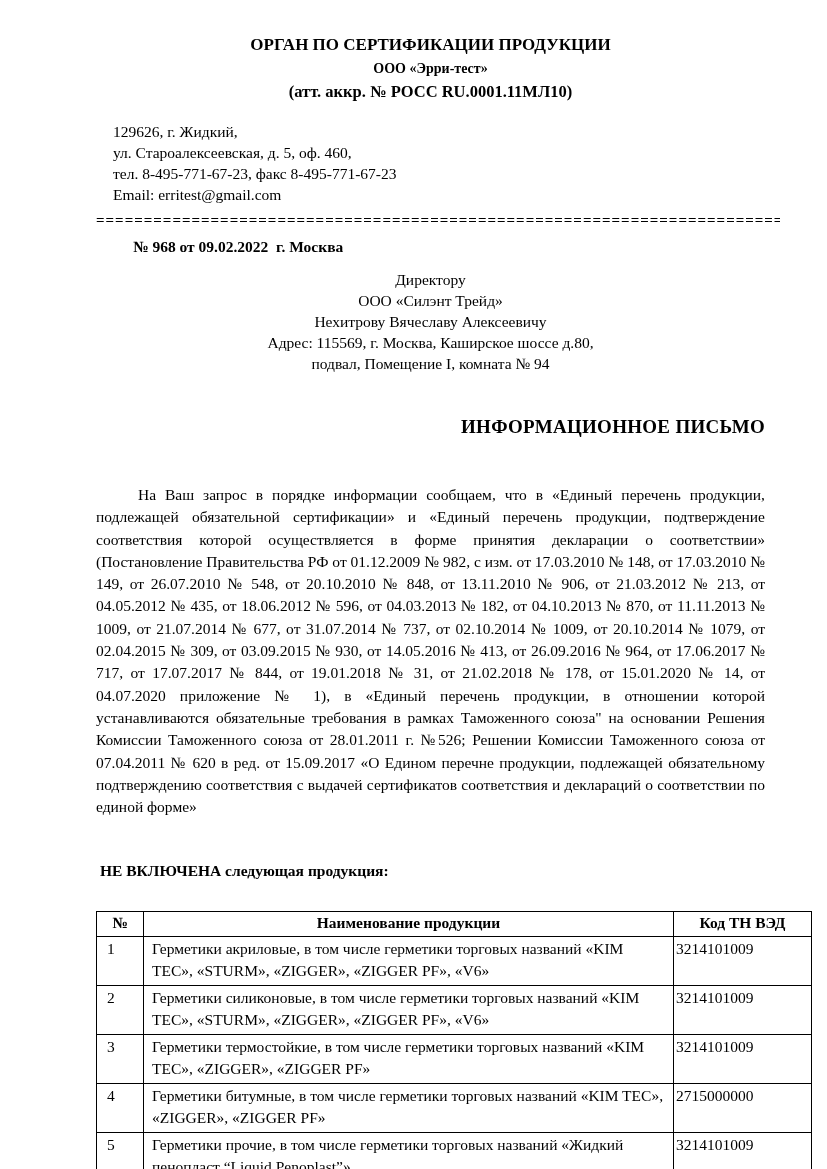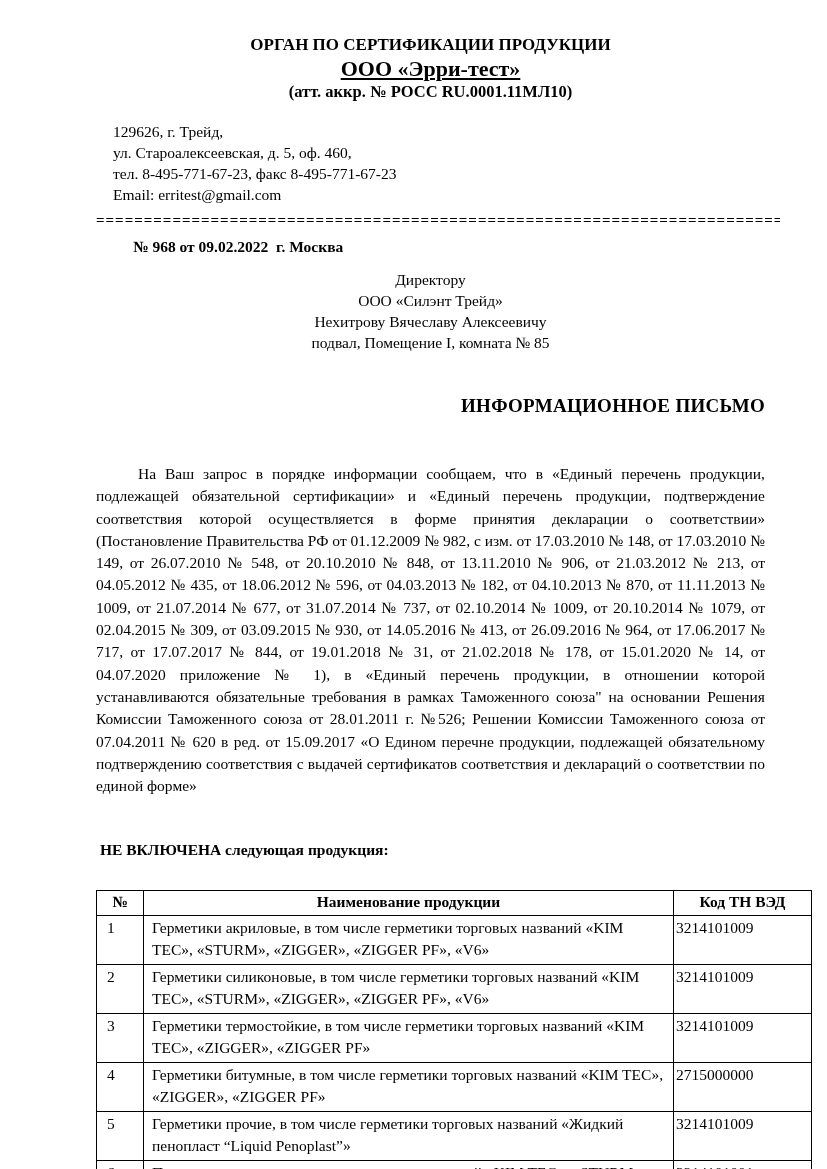--- a/index.html
+++ b/index.html
@@ -9,21 +9,21 @@
     box-sizing: border-box;
     background: #ffffff;
     color: #000000;
     font-family: "Liberation Serif", serif;
     padding: 34px 62px 0 96px;
     overflow: hidden;
     position: relative;
   }
   .org-header { text-align: center; font-weight: bold; }
   .org-title { font-size: 17px; line-height: 22px; }
-  .org-name  { font-size: 22px; line-height: 21px; margin-top: 2px; text-decoration: underline; }
+  .org-name  { font-size: 14px; line-height: 21px; margin-top: 2px; }
   .org-accr  { font-size: 16.5px; line-height: 21px; margin-top: 2px; }
 
   .contact { margin-top: 19px; margin-left: 17px; font-size: 15.5px; line-height: 21px; }
 
   .separator {
     margin-top: 6px;
     width: 684px;
     font-weight: bold;
     font-size: 15px;
     letter-spacing: 1px;
@@ -95,35 +95,36 @@
 
 <div class="page">
 
   <div class="org-header">
     <div class="org-title">ОРГАН ПО СЕРТИФИКАЦИИ ПРОДУКЦИИ</div>
     <div class="org-name">ООО «Эрри-тест»</div>
     <div class="org-accr">(атт. аккр. № РОСС RU.0001.11МЛ10)</div>
   </div>
 
   <div class="contact">
-    <div>129626, г. Трейд,</div>
+    <div>129626, г. Жидкий,</div>
     <div>ул. Староалексеевская, д. 5, оф. 460,</div>
     <div>тел. 8-495-771-67-23, факс 8-495-771-67-23</div>
     <div>Email: erritest@gmail.com</div>
   </div>
 
   <div class="separator">================================================================================</div>
 
   <div class="ref-line">№ 968 от 09.02.2022  г. Москва</div>
 
   <div class="addressee">
     <div>Директору</div>
     <div>ООО «Силэнт Трейд»</div>
     <div>Нехитрову Вячеславу Алексеевичу</div>
-    <div>подвал, Помещение I, комната № 85</div>
+    <div>Адрес: 115569, г. Москва, Каширское шоссе д.80,</div>
+    <div>подвал, Помещение I, комната № 94</div>
   </div>
 
   <div class="letter-title">ИНФОРМАЦИОННОЕ ПИСЬМО</div>
 
   <div class="body-par">На Ваш запрос в порядке информации сообщаем, что в «Единый перечень продукции, подлежащей обязательной сертификации» и «Единый перечень продукции, подтверждение соответствия которой осуществляется в форме принятия декларации о соответствии» (Постановление Правительства РФ от 01.12.2009 № 982, с изм. от 17.03.2010 № 148, от 17.03.2010 № 149, от 26.07.2010 № 548, от 20.10.2010 № 848, от 13.11.2010 № 906, от 21.03.2012 № 213, от 04.05.2012 № 435, от 18.06.2012 № 596, от 04.03.2013 № 182, от 04.10.2013 № 870, от 11.11.2013 № 1009, от 21.07.2014 № 677, от 31.07.2014 № 737, от 02.10.2014 № 1009, от 20.10.2014 № 1079, от 02.04.2015 № 309, от 03.09.2015 № 930, от 14.05.2016 № 413, от 26.09.2016 № 964, от 17.06.2017 № 717, от 17.07.2017 № 844, от 19.01.2018 № 31, от 21.02.2018 № 178, от 15.01.2020 № 14, от 04.07.2020 приложение № 1), в «Единый перечень продукции, в отношении которой устанавливаются обязательные требования в рамках Таможенного союза" на основании Решения Комиссии Таможенного союза от 28.01.2011 г. №526; Решении Комиссии Таможенного союза от 07.04.2011 № 620 в ред. от 15.09.2017 «О Едином перечне продукции, подлежащей обязательному подтверждению соответствия с выдачей сертификатов соответствия и деклараций о соответствии по единой форме»</div>
 
   <div class="not-included">НЕ ВКЛЮЧЕНА следующая продукция:</div>
 
   <table class="products">
     <thead>

